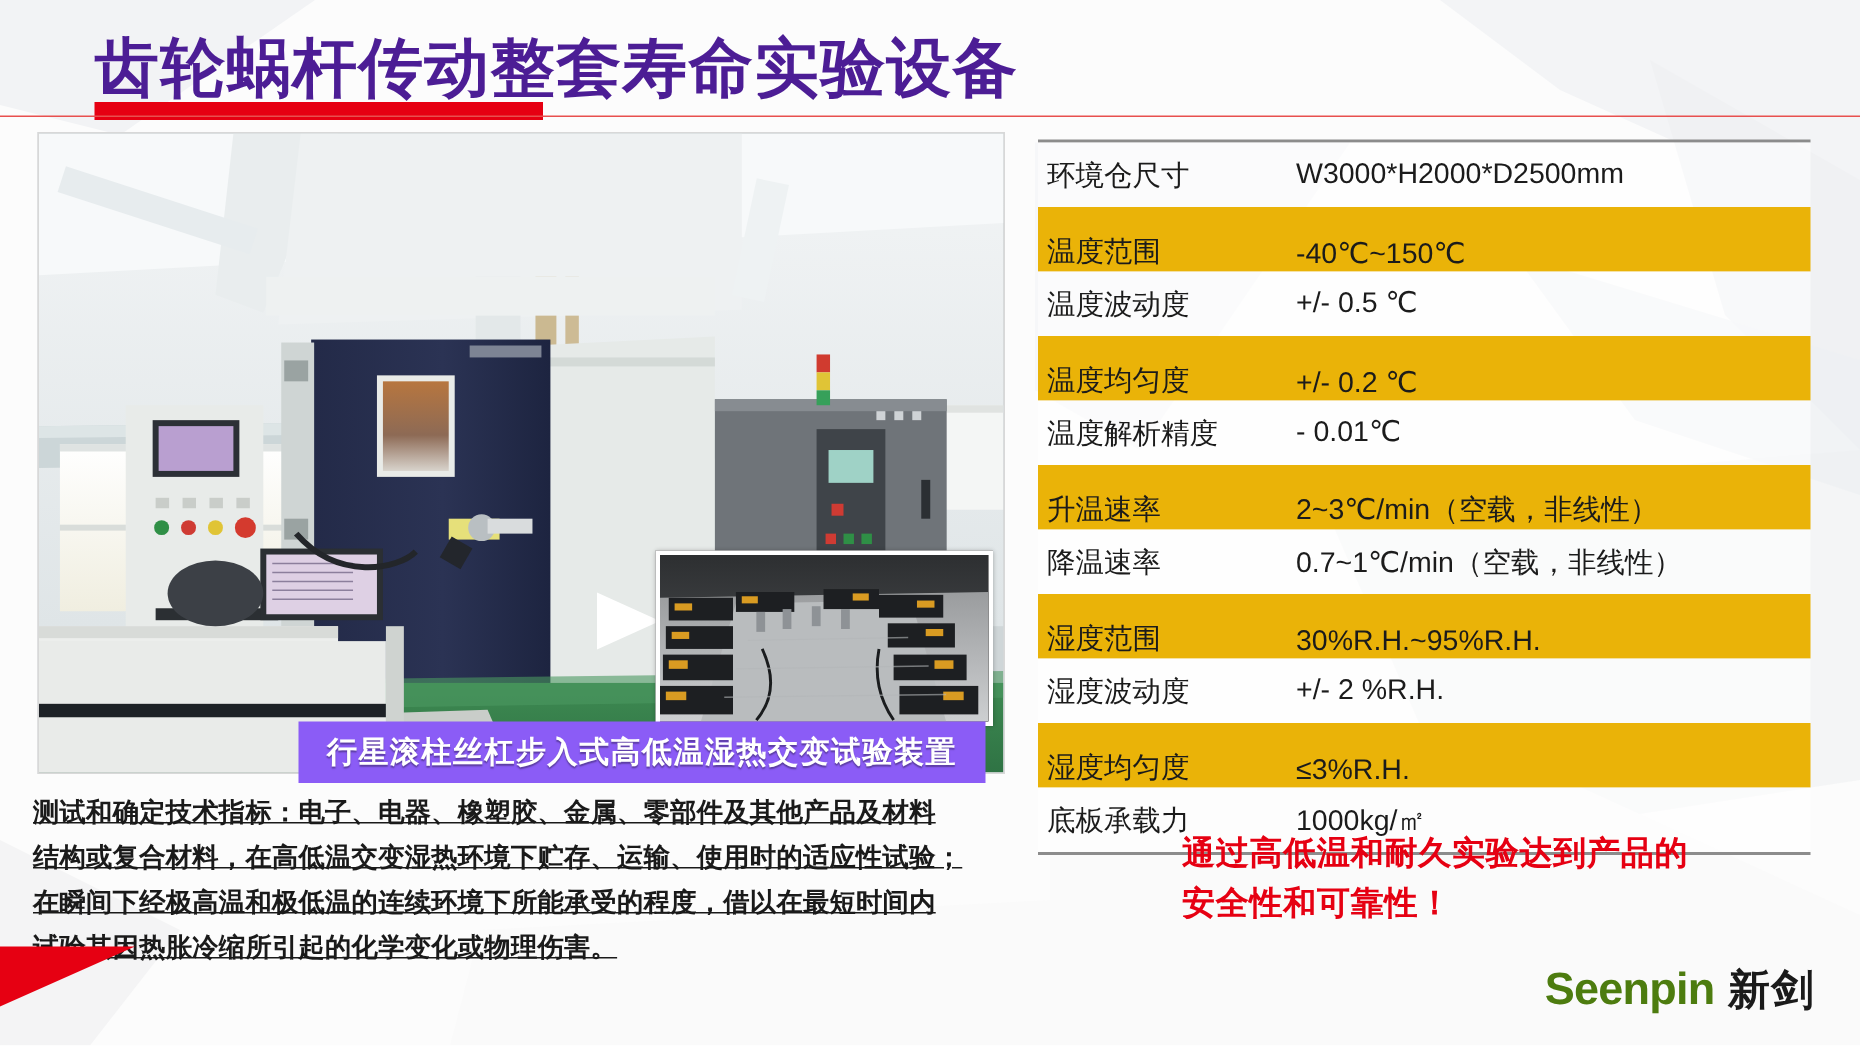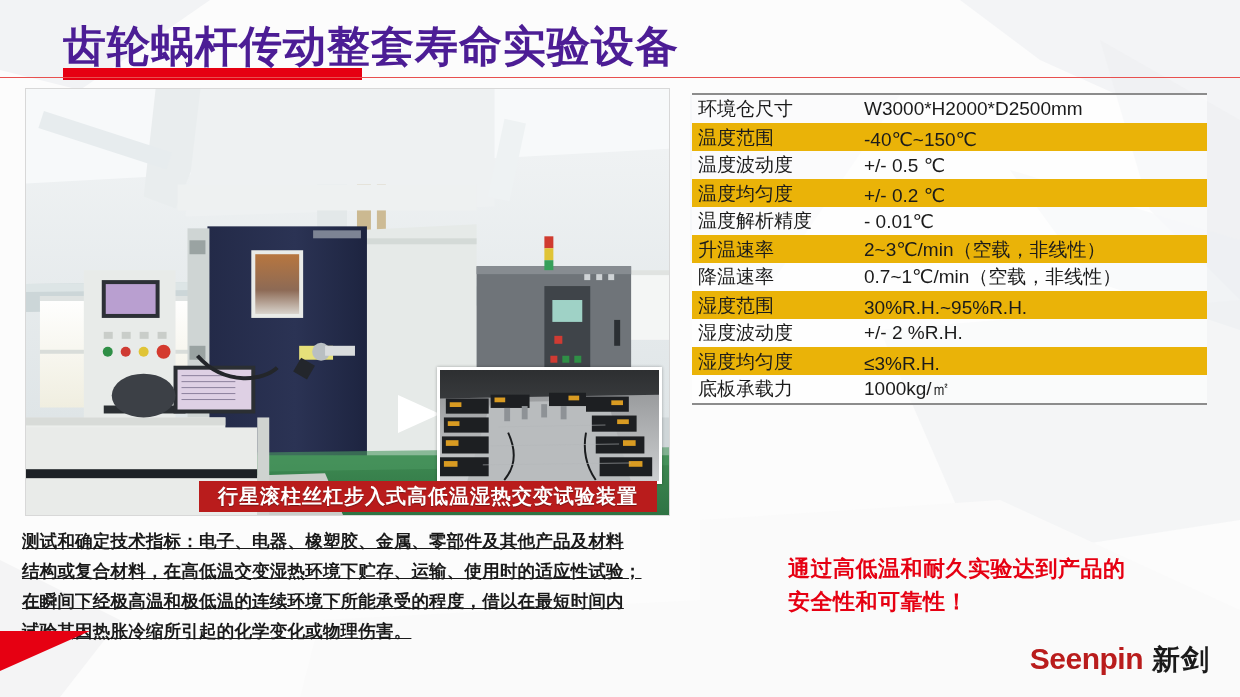--- a/index.html
+++ b/index.html
@@ -33,22 +33,22 @@
   .photo {
     position: absolute; left: 25px; top: 88px;
     width: 645px; height: 428px;
     overflow: hidden; background: #cfd6d8;
     border: 1px solid #d8d8d8;
   }
   .photo svg { display:block; width: 100%; height: 100%; }
 
   .photo-caption {
     position: absolute; left: 199px; top: 481px;
-    width: 458px; height: 31px;
-    background: #b91c1c;
+    width: 458px; height: 41px;
+    background: #8b5cf6;
     color: #ffffff; font-size: 20px; font-weight: bold;
     letter-spacing: 1px;
     display: flex; align-items: center; justify-content: center;
     text-shadow: 0 1px 1px rgba(0,0,0,.35);
     text-align: center;
   }
 
   
   .inset {
     position: absolute; left: 437px; top: 367px;
@@ -66,21 +66,21 @@
     border-left: 42px solid #ffffff;
   }
 
   
   .spec-table {
     position: absolute; left: 692px; top: 93px;
     width: 515px;
     border-top: 2px solid #8c8c8c;
     border-bottom: 2px solid #8c8c8c;
   }
-  .spec-row { display: flex; align-items: center; height: 28px; }
+  .spec-row { display: flex; align-items: center; height: 43px; }
   .spec-row.odd  { background: rgba(255,255,255,0.55); }
   .spec-row.even { background: #eab308; align-items: flex-end; }
   .spec-label {
     width: 172px; flex: 0 0 172px;
     font-size: 19px; color: #1b1b1b;
     padding-left: 6px; white-space: nowrap;
   }
   .spec-value {
     flex: 1; font-size: 19px; color: #1b1b1b; white-space: nowrap;
   }
@@ -110,21 +110,21 @@
     border-top: 40px solid #e60012;
     border-right: 90px solid transparent;
   }
 
   
   .logo {
     position: absolute; right: 30px; bottom: 18px;
     display: flex; align-items: baseline; gap: 9px;
   }
   .logo-en {
-    font-size: 30px; font-weight: bold; color: #b91c1c;
+    font-size: 30px; font-weight: bold; color: #4d7c0f;
     letter-spacing: -.5px; font-family: "Liberation Sans", sans-serif;
   }
   .logo-cn {
     font-size: 28px; font-weight: bold; color: #1a1a1a; letter-spacing: 1px;
   }
 </style>
 </head>
 <body>
 
 <div class="bg">

